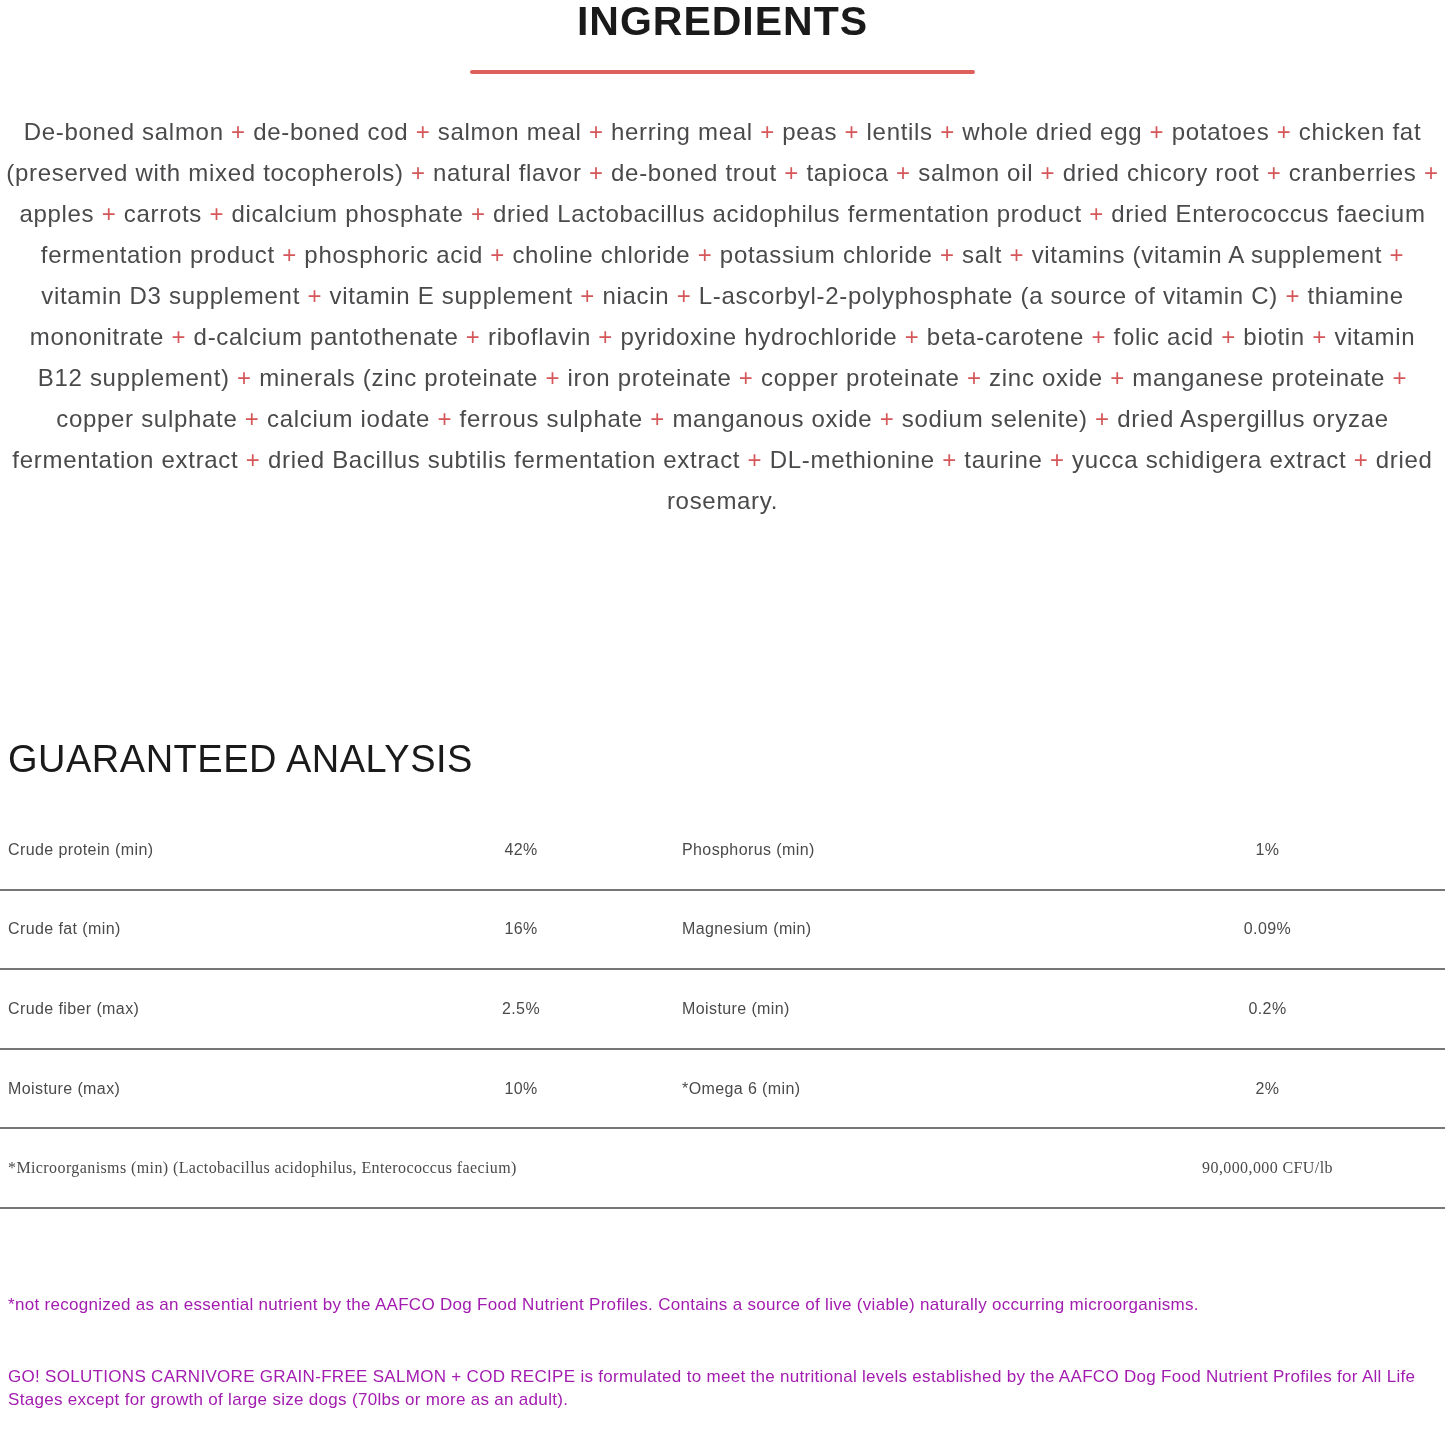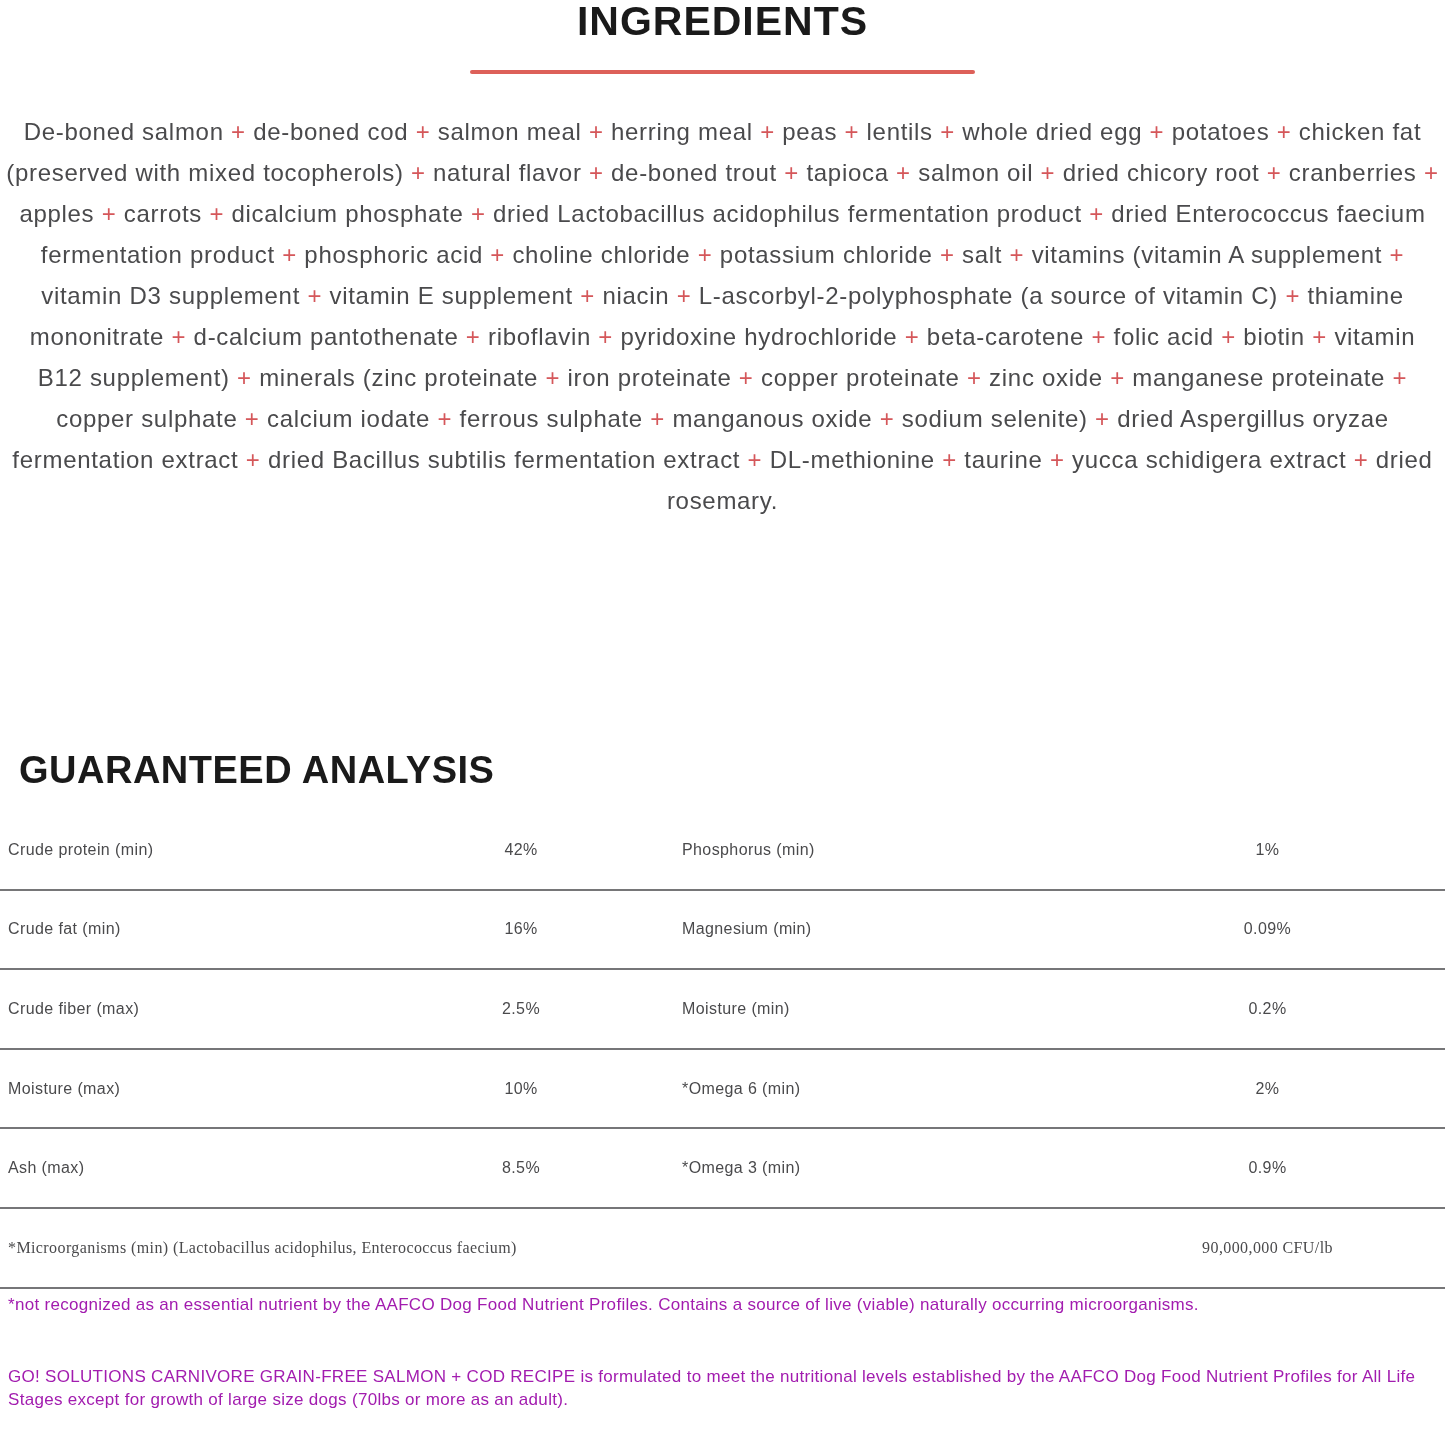--- a/index.html
+++ b/index.html
@@ -35,24 +35,24 @@
     font-size: 24px;
     line-height: 41px;
     letter-spacing: 0.7px;
     color: #4a4a4c;
   }
   .plus { color: #d5575a; }
   .ga-title {
     position: absolute;
     top: 740px;
     left: 8px;
-    margin: 11px;
+    margin: 0;
     font-size: 38px;
     line-height: 38px;
-    font-weight: 700;
+    font-weight: 400;
     letter-spacing: 0.5px;
     color: #1a1a1a;
   }
   .ga-table {
     position: absolute;
     top: 811px;
     left: 0;
     width: 1445px;
   }
   .ga-row {
@@ -125,27 +125,20 @@
     </div>
 
     <div class="ga-row">
       <div class="cell label">Moisture (max)</div>
       <div class="cell value">10%</div>
       <div class="cell spacer"></div>
       <div class="cell label">*Omega 6 (min)</div>
       <div class="cell value">2%</div>
     </div>
 
-    <div class="ga-row">
-      <div class="cell label">Ash (max)</div>
-      <div class="cell value">8.5%</div>
-      <div class="cell spacer"></div>
-      <div class="cell label">*Omega 3 (min)</div>
-      <div class="cell value">0.9%</div>
-    </div>
 
     <div class="ga-row full">
       <div class="cell label">*Microorganisms (min) (Lactobacillus acidophilus, Enterococcus faecium)</div>
       <div class="cell value">90,000,000 CFU/lb</div>
     </div>
 
   </div>
 
   <p class="footnote first">*not recognized as an essential nutrient by the AAFCO Dog Food Nutrient Profiles. Contains a source of live (viable) naturally occurring microorganisms.</p>
   <p class="footnote second">GO! SOLUTIONS CARNIVORE GRAIN-FREE SALMON + COD RECIPE  is formulated to meet the nutritional levels established by the AAFCO Dog Food Nutrient Profiles for All Life Stages except for growth of large size dogs (70lbs or more as an adult).</p>

